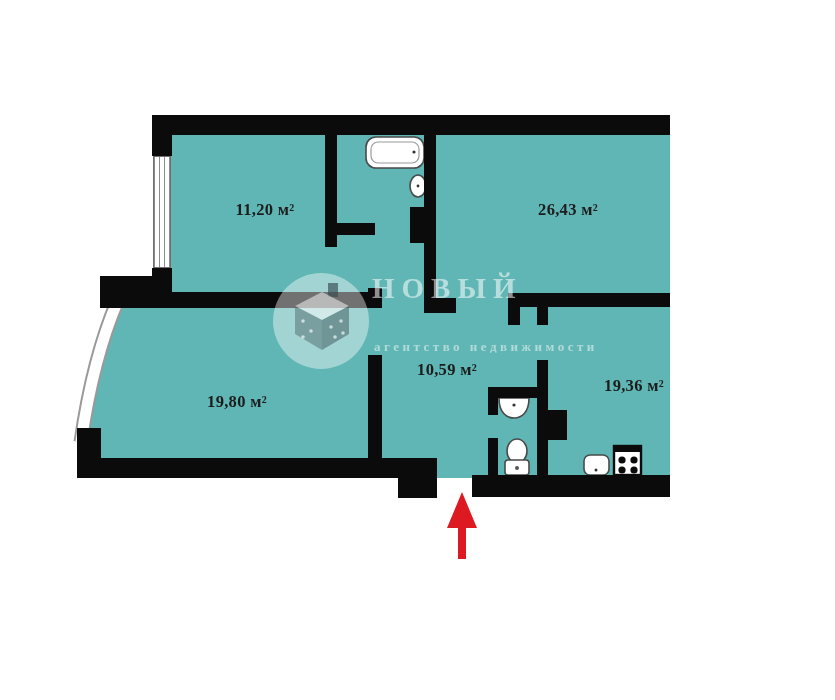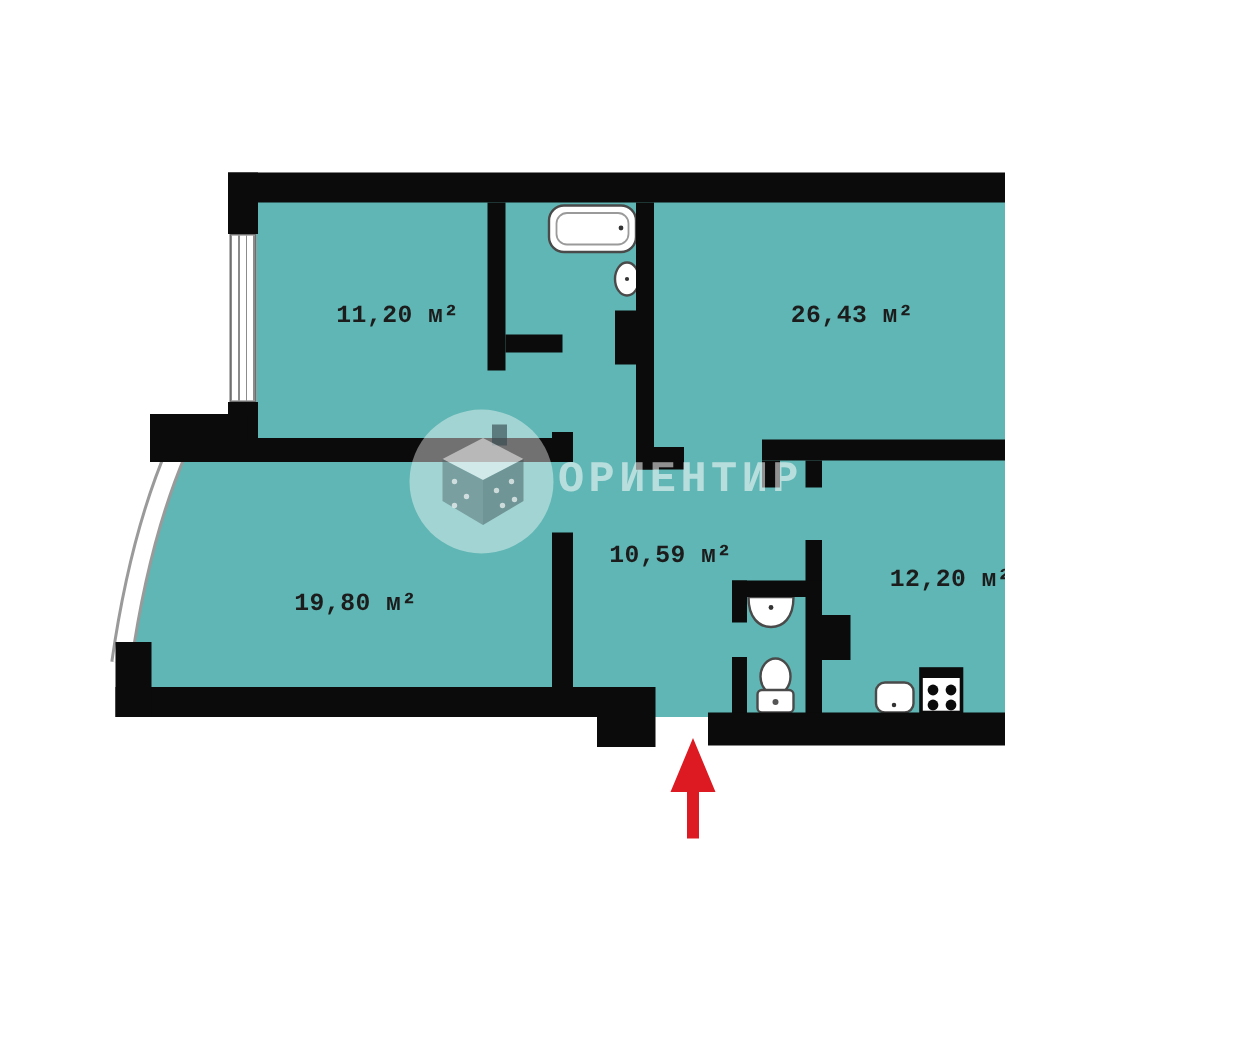--- a/index.html
+++ b/index.html
@@ -1,18 +1,18 @@
 <!DOCTYPE html>
 <html><head>
 <meta charset="utf-8">
 <style>
   html,body{margin:0;padding:0;background:#fff;}
   #plan{
     position:relative;width:670px;height:700px;background:#fff;overflow:hidden;
-    font-family:Liberation Mono, monospace;
+    font-family:Liberation Serif, serif;
     --floor:#5fb6b4;--wall:#0b0b0b;--arrow:#dd1a21;
   }
   .floor{position:absolute;background:var(--floor);}
   .wall{position:absolute;background:var(--wall);z-index:30;}
   .win{position:absolute;background:#fff;
        background-image:repeating-linear-gradient(90deg,#8c8c8c 0 1px,rgba(0,0,0,0) 1px 5px);
        border:1px solid #6f6f6f;box-sizing:border-box;z-index:35;}
   .svg-layer{position:absolute;left:0;top:0;z-index:20;}
   .svg-under{position:absolute;left:0;top:0;z-index:10;}
   .floor-fill{fill:var(--floor);}
@@ -109,33 +109,34 @@
     <circle cx="622" cy="470" r="3.6" fill="#0b0b0b"></circle>
     <circle cx="634" cy="470" r="3.6" fill="#0b0b0b"></circle>
 
     <polygon class="arrow" points="462,492 447,528 458,528 458,559 466,559 466,528 477,528"></polygon>
   </svg>
 
   <span class="room-label" style="left:265px;top:210px;">11,20 м²</span>
   <span class="room-label" style="left:568px;top:210px;">26,43 м²</span>
   <span class="room-label" style="left:237px;top:378px;margin-top:24px;">19,80 м²</span>
   <span class="room-label" style="left:447px;top:370px;">10,59 м²</span>
-  <span class="room-label" style="left:634px;top:386px;">12,20 м²</span>
+  <span class="room-label" style="left:634px;top:386px;">19,36 м²</span>
 
   <div class="wm wm-circle"></div>
   <svg class="wm" style="left:0;top:0;" width="835" height="700">
     <rect x="328" y="283" width="10" height="14" fill="rgba(55,75,80,0.65)"></rect>
     <polygon points="322,292 349,306 322,320 295,306" fill="rgba(255,255,255,0.5)"></polygon>
     <polygon points="295,306 322,320 322,350 295,334" fill="rgba(80,105,110,0.5)"></polygon>
     <polygon points="349,306 322,320 322,350 349,334" fill="rgba(60,85,90,0.5)"></polygon>
     <g fill="rgba(255,255,255,0.65)">
       <circle cx="303" cy="321" r="1.8"></circle>
         <circle cx="311" cy="331" r="1.8"></circle>
       <circle cx="303" cy="337" r="1.8"></circle>
         <circle cx="331" cy="327" r="1.8"></circle>
       <circle cx="341" cy="321" r="1.8"></circle>
         <circle cx="335" cy="337" r="1.8"></circle>
       <circle cx="343" cy="333" r="1.8"></circle>
     </g>
   </svg>
-  <div class="wm wm-line wm-l2">ОРИЕНТИР</div>
+  <div class="wm wm-line wm-l1">НОВЫЙ</div>
+  <div class="wm wm-tag">агентство недвижимости</div>
 
 </div>
 
 </body></html>

